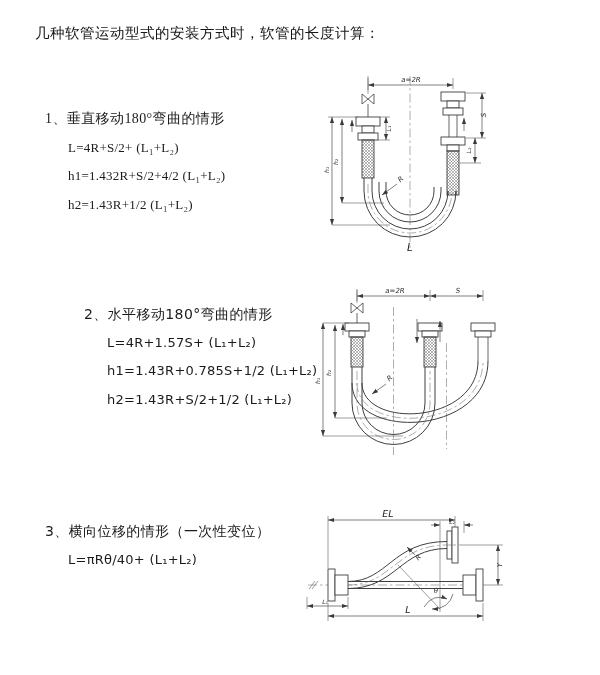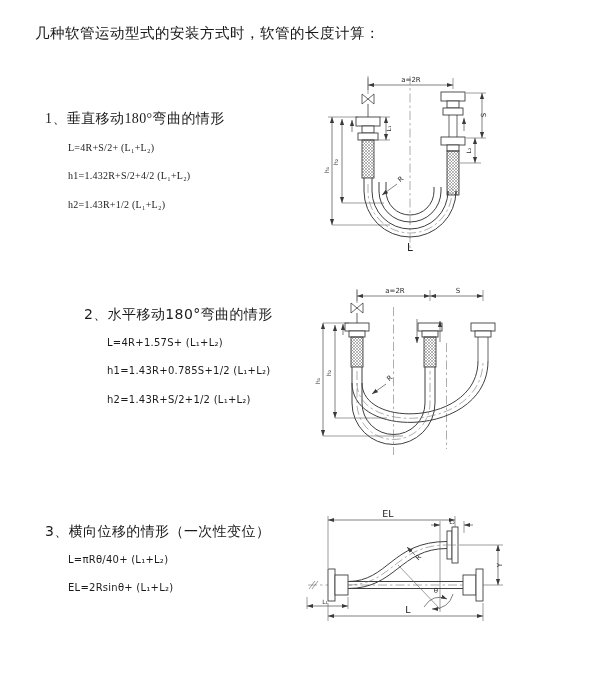--- a/index.html
+++ b/index.html
@@ -3,22 +3,22 @@
 <meta charset="utf-8">
 <style>
   html,body{margin:0;padding:0;}
   body{background:#ffffff;width:600px;height:675px;position:relative;overflow:hidden;
        font-family:"DejaVu Sans","Liberation Sans",sans-serif;color:#1e1e1e;}
   .page{position:absolute;inset:0;background:#ffffff;border-radius:11px;}
   .title{position:absolute;left:35px;top:24px;font-size:14.5px;letter-spacing:.5px;
          color:#161616;white-space:nowrap;}
   .sec{position:absolute;left:45px;font-size:14px;line-height:28.5px;color:#1b1b1b;white-space:nowrap;}
   .sec .h{letter-spacing:.4px;}
-  .sec .f{margin-left:23px;font-size:10px;letter-spacing:.25px;}
-  .dia{position:absolute;}
+  .sec .f{margin-left:23px;font-size:13px;letter-spacing:.25px;}
+  .dia{position:absolute;font-style:italic;}
   svg{display:block;overflow:visible;}
   .hw{fill:none;stroke:#3f3f3f;stroke-width:1;}
   .blk{fill:#ffffff;stroke:#3f3f3f;stroke-width:.9;}
   .braid{fill:url(#braidpat);stroke:#3f3f3f;stroke-width:.9;}
   .ext{fill:none;stroke:#5a5a5a;stroke-width:.6;}
   .dim{fill:none;stroke:#4a4a4a;stroke-width:.7;marker-start:url(#arr);marker-end:url(#arr);}
   .arrline{fill:none;stroke:#4a4a4a;stroke-width:.7;marker-end:url(#arr);}
   .cl{fill:none;stroke:#6a6a6a;stroke-width:.55;stroke-dasharray:9 3 2.5 3;}
   .dt{font-size:7px;fill:#2d2d2d;}
   .dts{font-size:6px;fill:#2d2d2d;}
@@ -210,21 +210,20 @@
       <g>
         <line class="arrline" x1="71" y1="101" x2="57" y2="111"></line>
         <text class="dt" x="76" y="97" transform="rotate(-40 76 97)">R</text>
       </g>
     </svg>
   </div>
 
   <div class="sec" style="top:517px;">
     <div class="h">3、横向位移的情形（一次性变位）</div>
     <div class="f">L=πRθ/40+ (L₁+L₂)</div>
-    <div class="f">EL=2Rsinθ+ (L₁+L₂)</div>
   </div>
 
   <div class="dia" style="left:300px;top:505px;">
     <svg width="295" height="150" viewBox="0 0 295 150">
 
       <g>
         <line class="ext" x1="28" y1="11" x2="28" y2="63"></line>
         <line class="ext" x1="155" y1="11" x2="155" y2="22"></line>
         <line class="dim" x1="28" y1="15" x2="155" y2="15"></line>
         <text class="dl" style="font-size:9.5px" x="88" y="12">EL</text>

